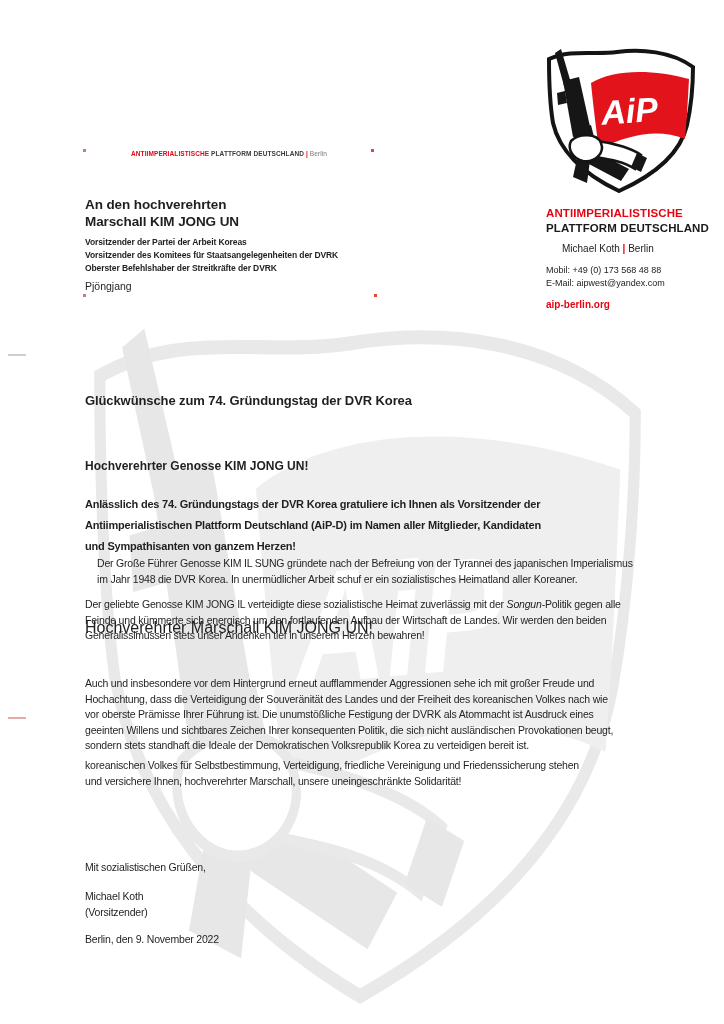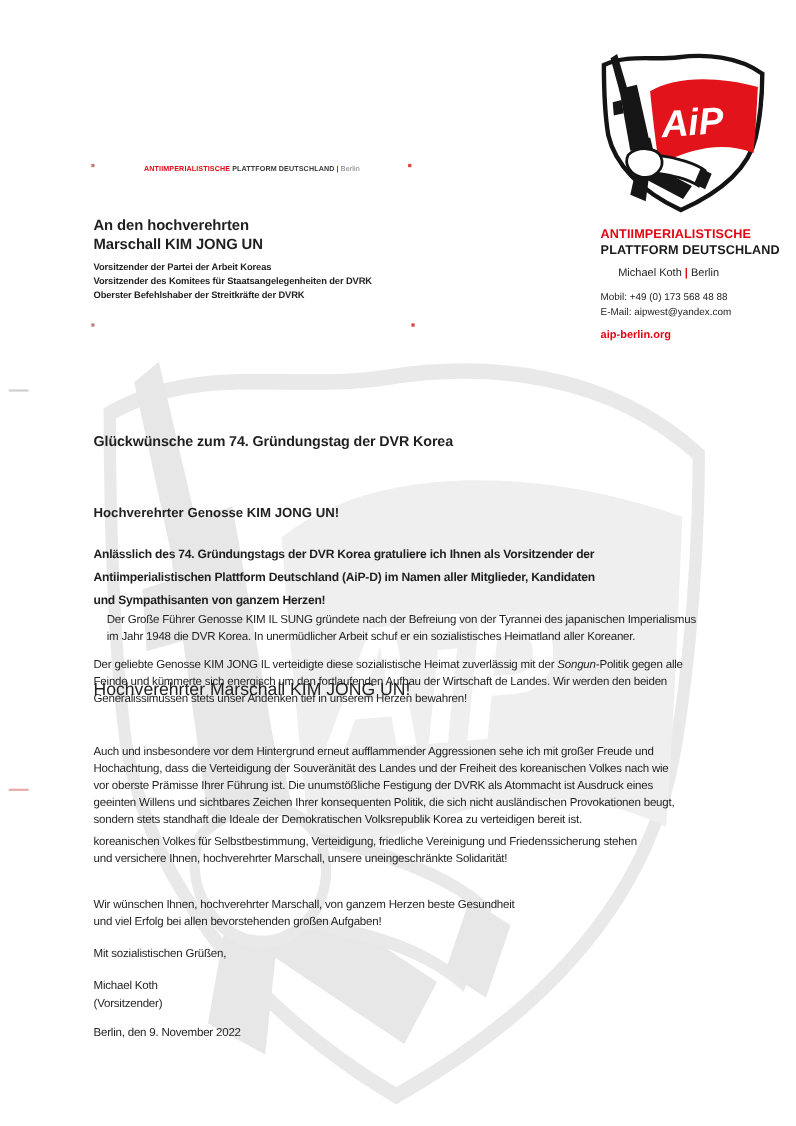--- a/index.html
+++ b/index.html
@@ -109,20 +109,21 @@
   <div class="corner-mark cm-red content-abs" style="left:374px;top:294px;"></div>
 
   <div id="recipient" class="abs content-abs">
     <div class="r-big ln">An den hochverehrten</div>
     <div class="r-big ln">Marschall KIM JONG UN</div>
     <div class="r-titles">
       <div class="ln">Vorsitzender der Partei der Arbeit Koreas</div>
       <div class="ln">Vorsitzender des Komitees für Staatsangelegenheiten der DVRK</div>
       <div class="ln">Oberster Befehlshaber der Streitkräfte der DVRK</div>
     </div>
+    <div class="r-city ln">Pjöngjang</div>
   </div>
 
   <svg id="logo" class="abs logo-svg content-abs" width="160" height="152" viewBox="0 0 160 150" aria-hidden="true">
     <path class="shield" d="M8,14 C30,4 52,10 76,7 C100,4 130,6 152,22 C152,40 150,62 146,80 C140,106 118,128 78,146 C40,128 18,104 12,78 C9,60 8,34 8,14 Z"></path>
     <path class="flag" d="M50,38 C72,24 112,24 148,34 C147,52 146,74 144,94 C118,84 92,88 58,104 C55,84 52,58 50,38 Z"></path>
     <text class="aip" x="60" y="78" font-size="34" transform="rotate(-4 85 65)">AiP</text>
     <path class="rifle" d="M14,8 L20,4 L30,38 L23,41 Z"></path>
     <path class="rifle" d="M22,36 L38,32 L50,86 L32,92 Z"></path>
     <path class="rifle" d="M16,48 L24,46 L26,58 L17,60 Z"></path>
     <path class="rifle" d="M32,86 L50,80 L58,112 L38,120 Z"></path>
@@ -184,24 +185,20 @@
     <div class="ln">vor oberste Prämisse Ihrer Führung ist. Die unumstößliche Festigung der DVRK als Atommacht ist Ausdruck eines</div>
     <div class="ln">geeinten Willens und sichtbares Zeichen Ihrer konsequenten Politik, die sich nicht ausländischen Provokationen beugt,</div>
     <div class="ln">sondern stets standhaft die Ideale der Demokratischen Volksrepublik Korea zu verteidigen bereit ist.</div>
   </div>
 
   <div id="p4" class="abs body-txt content-abs">
     <div class="ln">koreanischen Volkes für Selbstbestimmung, Verteidigung, friedliche Vereinigung und Friedenssicherung stehen</div>
     <div class="ln">und versichere Ihnen, hochverehrter Marschall, unsere uneingeschränkte Solidarität!</div>
   </div>
 
-  <div id="p5" class="abs body-txt content-abs">
-    <div class="ln">Wir wünschen Ihnen, hochverehrter Marschall, von ganzem Herzen beste Gesundheit</div>
-    <div class="ln">und viel Erfolg bei allen bevorstehenden großen Aufgaben!</div>
-  </div>
 
   <div id="closing" class="abs body-txt ln content-abs">Mit sozialistischen Grüßen,</div>
 
   <div id="signer" class="abs body-txt content-abs">
     <div class="ln">Michael Koth</div>
     <div class="ln">(Vorsitzender)</div>
   </div>
 
   <div id="dateline" class="abs body-txt ln content-abs">Berlin, den 9. November 2022</div>
 

